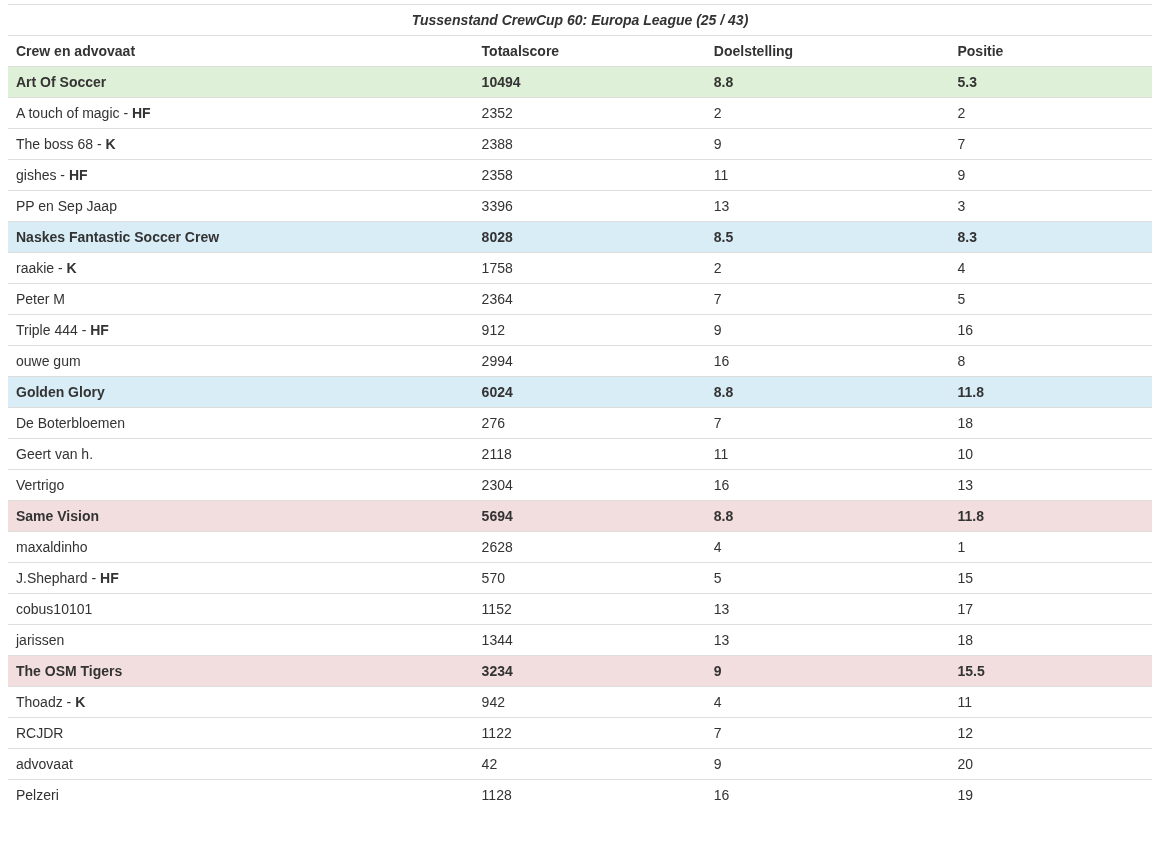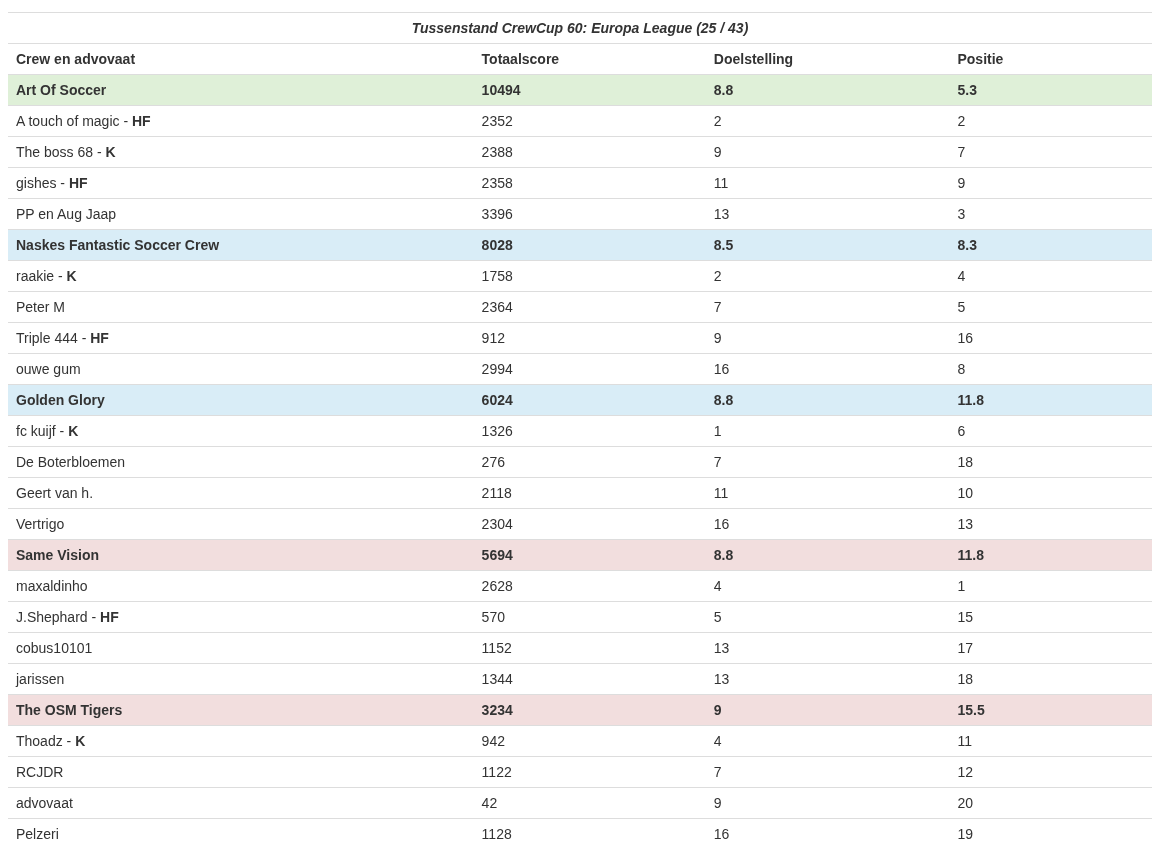--- a/index.html
+++ b/index.html
@@ -4,21 +4,21 @@
 <style>
   html, body {
     margin: 0;
     padding: 0;
     background: #ffffff;
     font-family: "Liberation Sans", sans-serif;
     color: #333333;
   }
   .page {
     width: 1144px;
-    margin: 12px 0 0 8px;
+    margin: 4px 0 0 8px;
   }
   table.standings {
     width: 100%;
     border-collapse: collapse;
     font-size: 14px;
     line-height: 20px;
     color: #333333;
   }
   table.standings th,
   table.standings td {
@@ -84,21 +84,21 @@
           <td>9</td>
           <td>7</td>
         </tr>
         <tr class="">
           <td>gishes - <strong class="name-suffix">HF</strong></td>
           <td>2358</td>
           <td>11</td>
           <td>9</td>
         </tr>
         <tr class="">
-          <td>PP en Aug Jaap</td>
+          <td>PP en Sep Jaap</td>
           <td>3396</td>
           <td>13</td>
           <td>3</td>
         </tr>
         <tr class="crew-row variant-info">
           <td>Naskes Fantastic Soccer Crew</td>
           <td>8028</td>
           <td>8.5</td>
           <td>8.3</td>
         </tr>
@@ -126,26 +126,20 @@
           <td>16</td>
           <td>8</td>
         </tr>
         <tr class="crew-row variant-info">
           <td>Golden Glory</td>
           <td>6024</td>
           <td>8.8</td>
           <td>11.8</td>
         </tr>
         <tr class="">
-          <td>fc kuijf - <strong class="name-suffix">K</strong></td>
-          <td>1326</td>
-          <td>1</td>
-          <td>6</td>
-        </tr>
-        <tr class="">
           <td>De Boterbloemen</td>
           <td>276</td>
           <td>7</td>
           <td>18</td>
         </tr>
         <tr class="">
           <td>Geert van h.</td>
           <td>2118</td>
           <td>11</td>
           <td>10</td>

